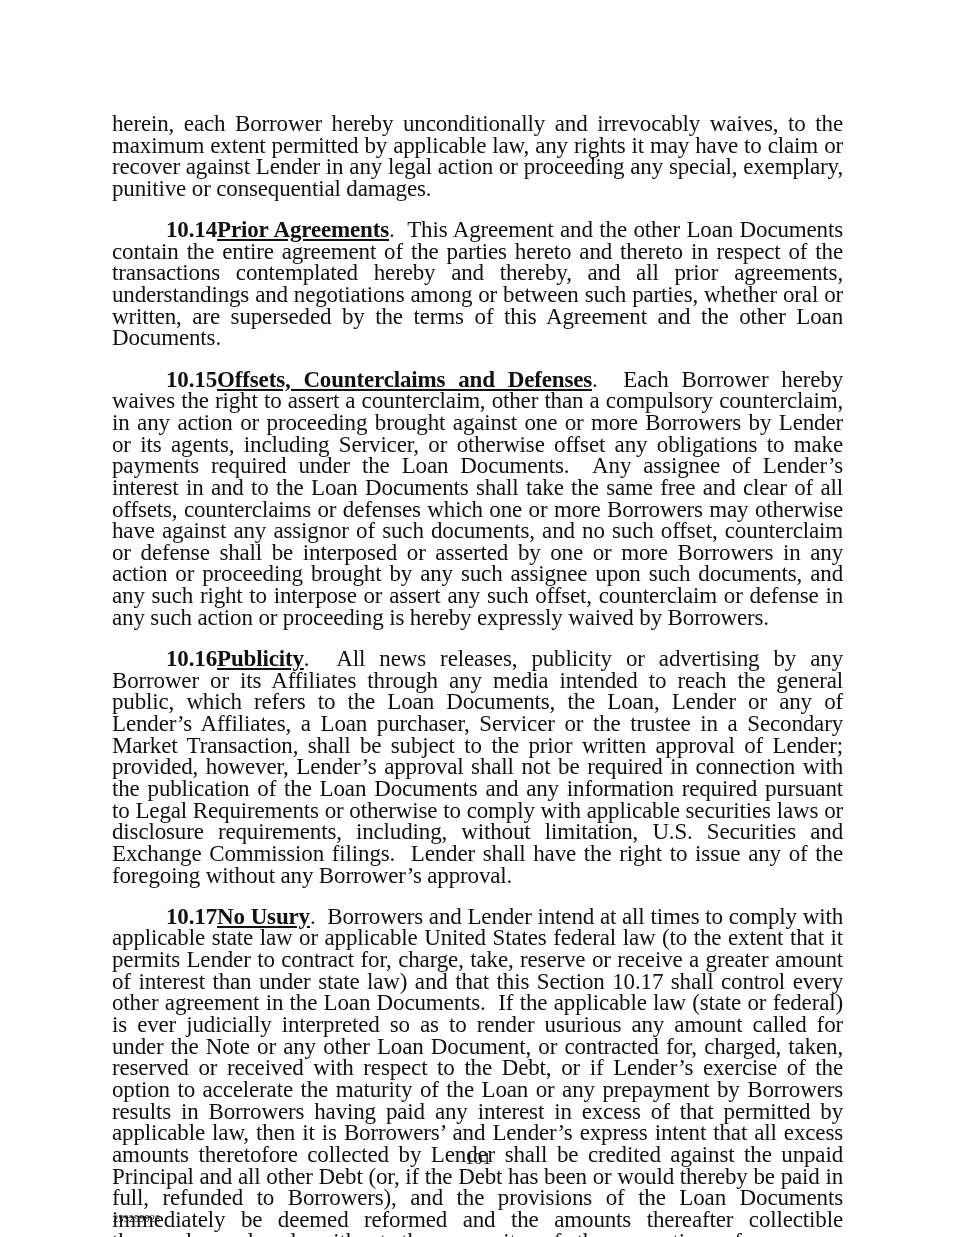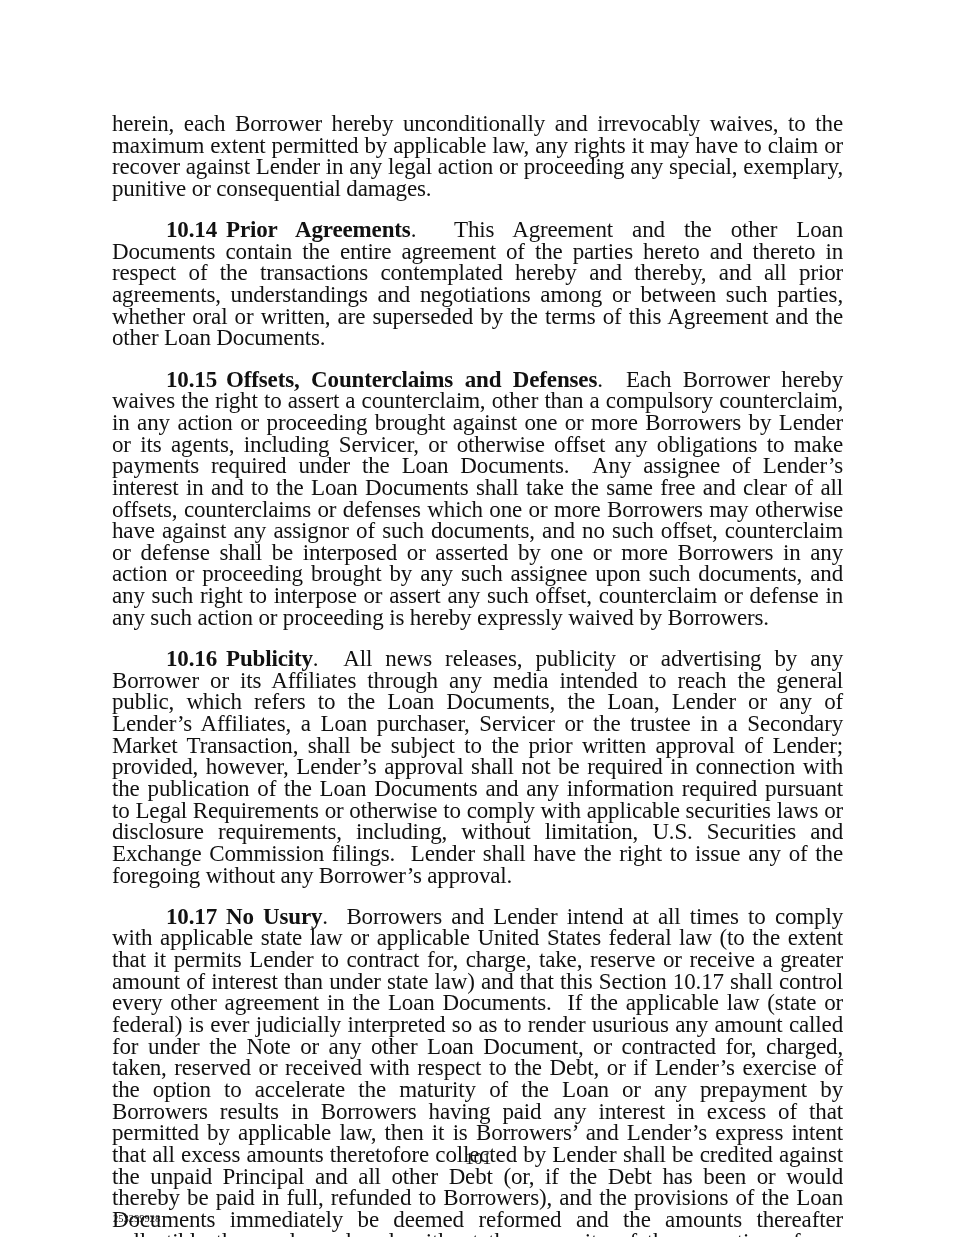--- a/index.html
+++ b/index.html
@@ -27,24 +27,24 @@
       line-height: 21.65px;
       text-align: justify;
       text-justify: inter-word;
       letter-spacing: -0.15px;
     }
     .para.indent {
       text-indent: 54px;
     }
     .sec-num {
       font-weight: bold;
-      margin-right: 9px;
     }
     .sec-title {
       font-weight: bold;
+      text-decoration: underline;
       text-underline-offset: 2px;
       margin-top: 36px;
     }
     .xref {
       text-underline-offset: 2px;
     }
     .page-number {
       position: absolute;
       left: 0;
       width: 956px;

